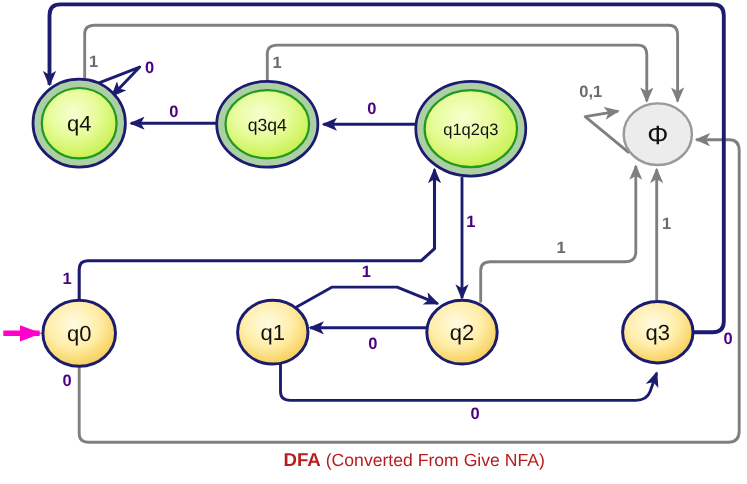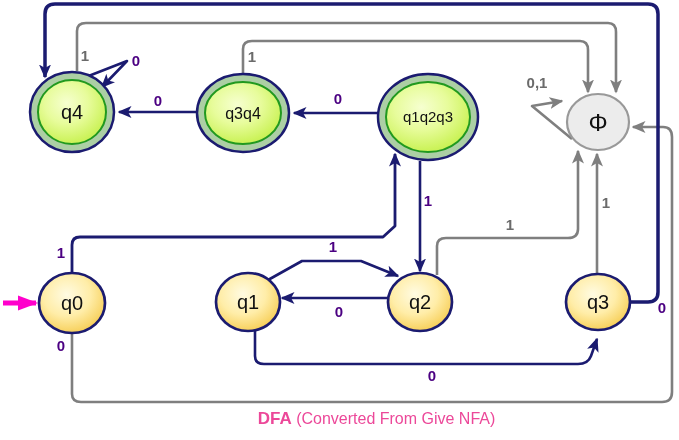--- a/index.html
+++ b/index.html
@@ -3,21 +3,21 @@
 <meta charset="utf-8">
 <style>
   html,body{margin:0;padding:0;background:#ffffff;}
   body{
     width:679px;height:440px;position:relative;overflow:hidden;
     font-family:"Liberation Sans", sans-serif;
   }
   #stage{position:absolute;left:0;top:0;width:679px;height:440px;}
   .title{
     position:absolute;left:74px;right:0;top:409px;
-    text-align:center;color:#ec4899;font-size:16px;line-height:20px;
+    text-align:center;color:#b91c1c;font-size:16px;line-height:20px;
     white-space:pre;
   }
   .title .t-bold{font-weight:700;font-size:17px;}
   .edge-label{font-size:15px;font-weight:700;}
   .state-label{fill:#111111;font-weight:400;}
 </style>
 </head>
 <body>
 
 <svg id="stage" viewBox="0 0 679 440" xmlns="http://www.w3.org/2000/svg">

